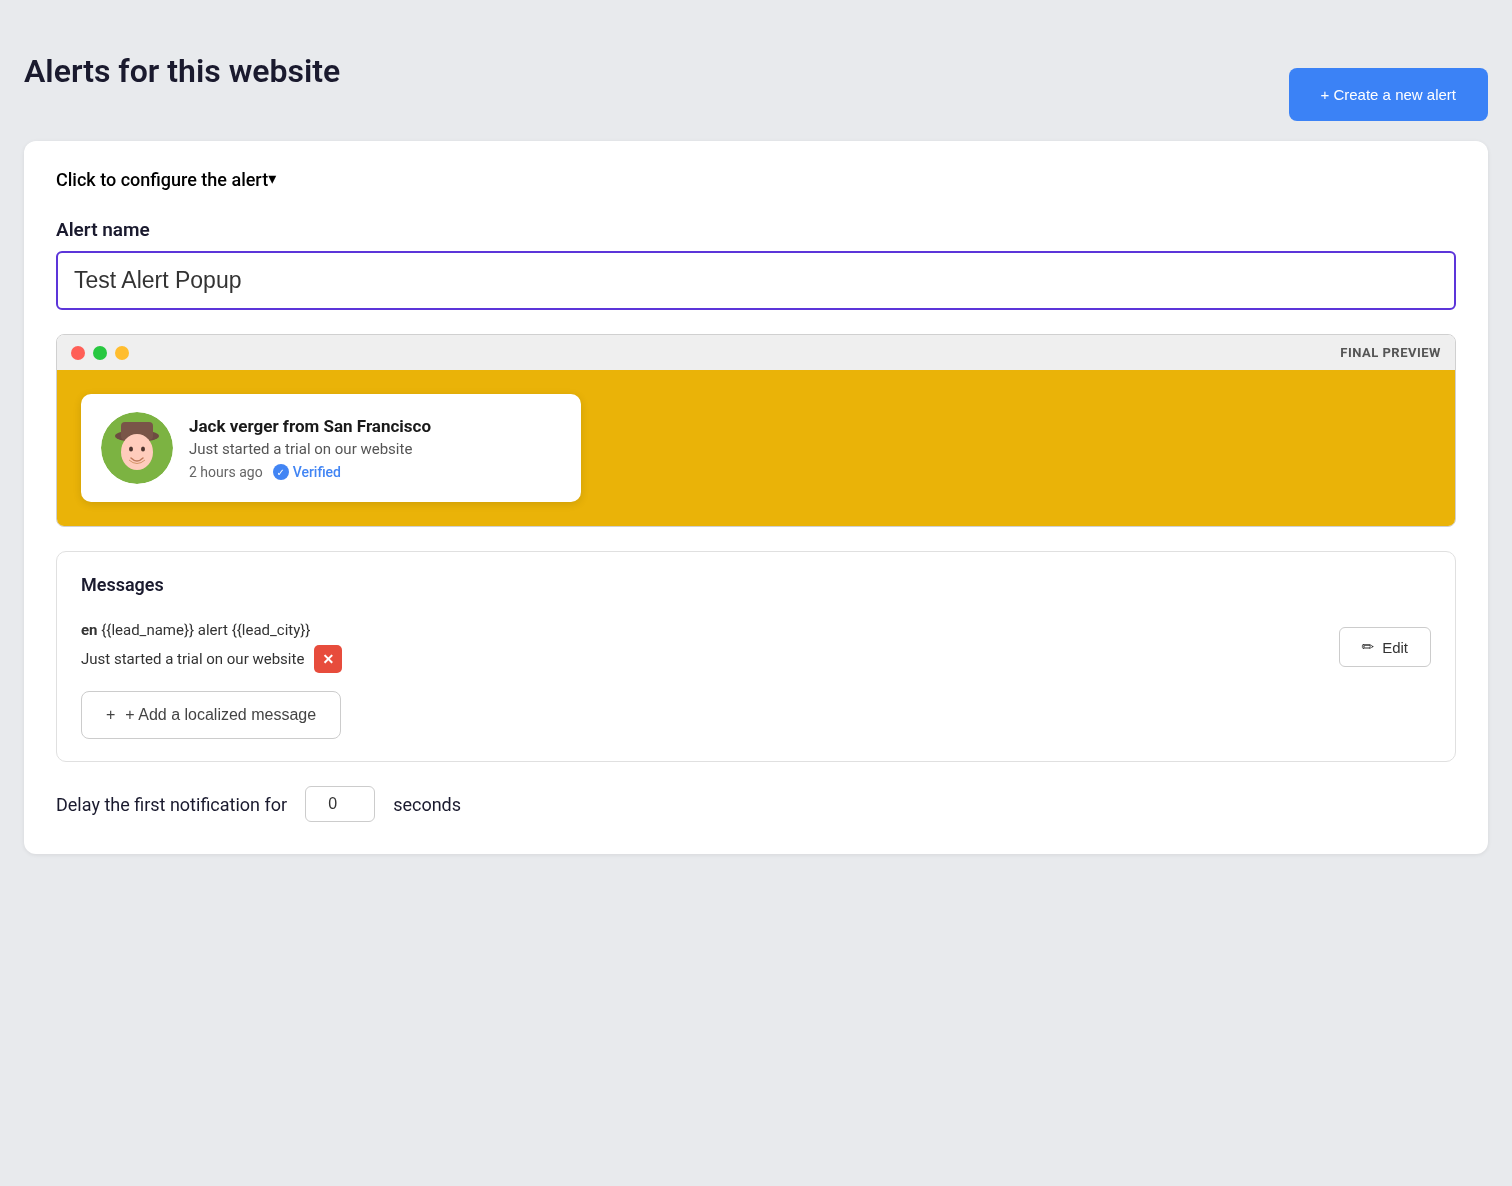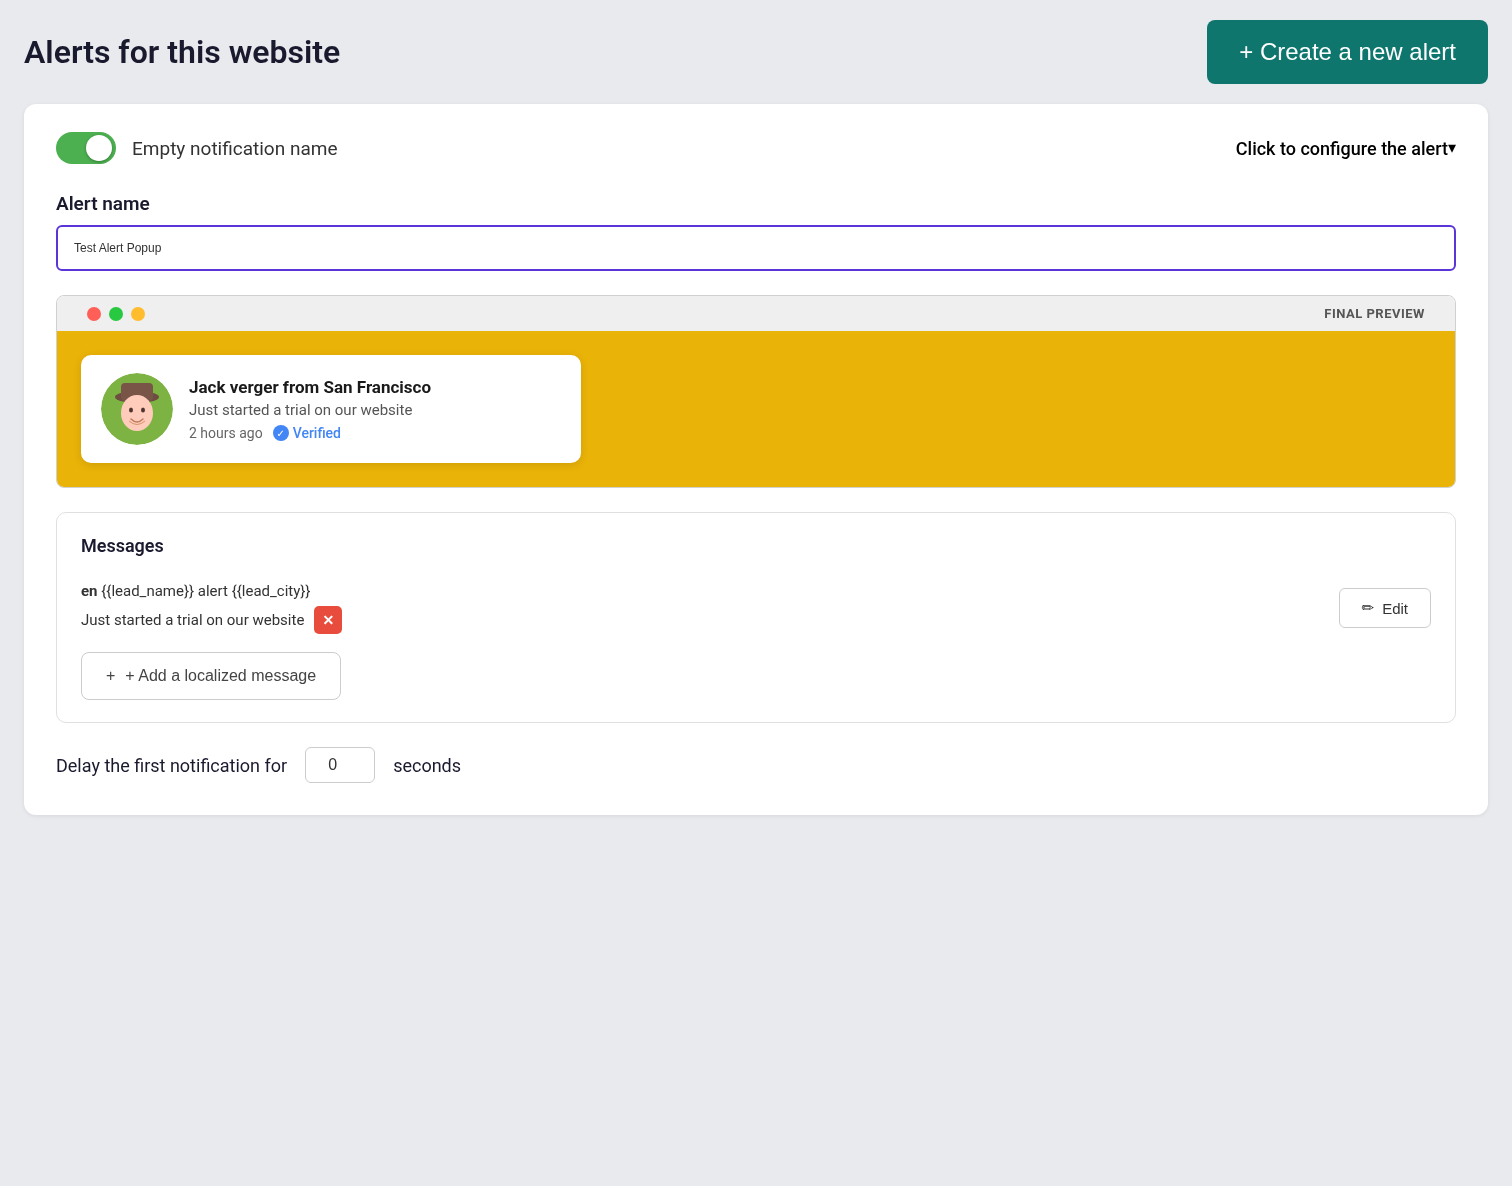--- a/index.html
+++ b/index.html
@@ -18,32 +18,33 @@
       margin-bottom: 20px;
     }
 
     .page-title {
       font-size: 32px;
       font-weight: 600;
       color: #1a1a2e;
     }
 
     .create-alert-btn {
-      background: #0f766e;
+      background: #3b82f6;
       color: #fff;
       border: none;
       border-radius: 8px;
       padding: 18px 32px;
-      font-size: 24px;
+      font-size: 15px;
       font-weight: 500;
       cursor: pointer;
       display: flex;
       align-items: center;
       gap: 10px;
       white-space: nowrap;
+      margin-top: 48px;
     }
 
     .card {
       background: #fff;
       border-radius: 12px;
       padding: 28px 32px 32px;
       box-shadow: 0 1px 4px rgba(0,0,0,0.08);
     }
 
     
@@ -115,37 +116,37 @@
       font-weight: 600;
       color: #1a1a2e;
       margin-bottom: 10px;
     }
 
     .alert-name-input {
       width: 100%;
       border: 2px solid #5c35d9;
       border-radius: 6px;
       padding: 14px 16px;
-      font-size: 12px;
+      font-size: 23px;
       color: #333;
       outline: none;
       margin-bottom: 24px;
     }
 
     
     .browser-preview {
       border: 1px solid #d0d0d0;
       border-radius: 8px;
       overflow: hidden;
       margin-bottom: 24px;
     }
 
     .browser-bar {
       background: #efefef;
-      padding: 10px 30px;
+      padding: 10px 14px;
       display: flex;
       align-items: center;
       justify-content: space-between;
     }
 
     .browser-dots {
       display: flex;
       gap: 8px;
     }
 
@@ -360,27 +361,20 @@
 
 <div class="page-header">
   <h1 class="page-title">Alerts for this website</h1>
   <button class="create-alert-btn">+ Create a new alert</button>
 </div>
 
 <div class="card">
 
   
   <div class="toggle-row">
-    <div class="toggle-left">
-      <label class="toggle-switch">
-        <input type="checkbox" checked="" style="">
-        <span class="toggle-slider"></span>
-      </label>
-      <span class="toggle-label">Empty notification name</span>
-    </div>
     <a class="configure-link">
       <span>Click to configure the alert</span>
       <span style="font-size:16px;">▾</span>
     </a>
   </div>
 
   
   <div class="section-label">Alert name</div>
   <input class="alert-name-input" type="text" value="Test Alert Popup" style="">
 

